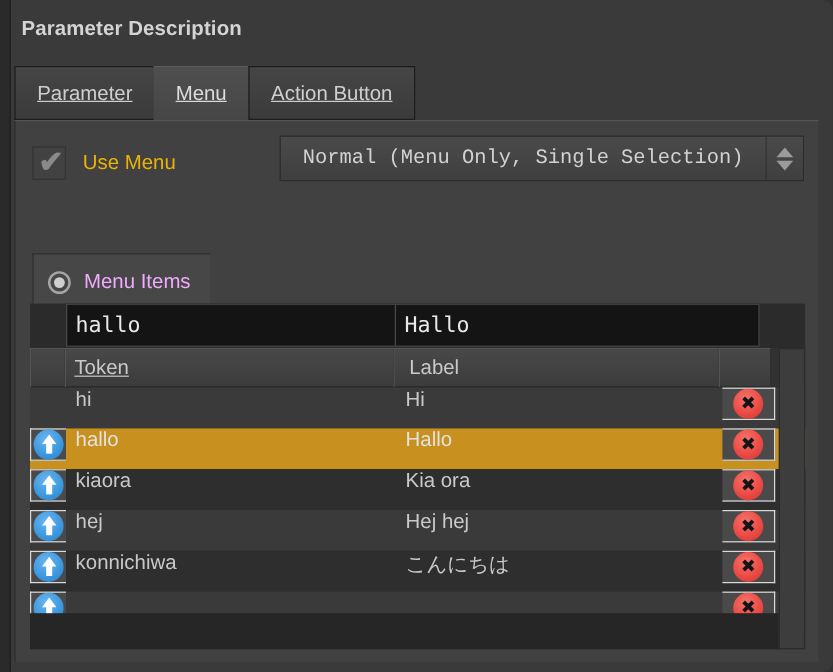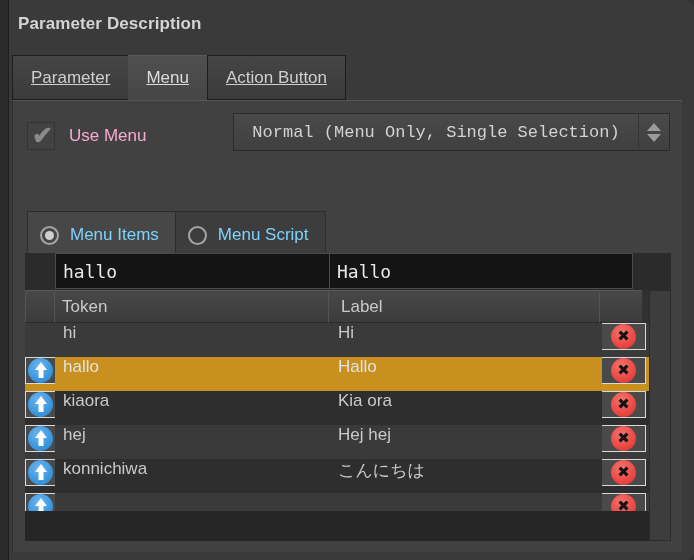--- a/index.html
+++ b/index.html
@@ -120,21 +120,21 @@
     left: 4px;
     top: -2px;
     font-size: 25px;
     line-height: 28px;
     color: #8a8a8a;
     font-weight: bold;
   }
   .cb-label {
     margin-left: 14px;
     font-size: 17px;
-    color: #f9a8d4;
+    color: #eab308;
   }
   .cb-label.enabled { color: #cbcbcb; }
 
   
   .dropdown {
     position: absolute;
     left: 220px;
     top: 12px;
     width: 437px;
     height: 38px;
@@ -188,21 +188,21 @@
     top: 110px;
     height: 44px;
     display: flex;
     align-items: stretch;
   }
   .radio-tab {
     display: flex;
     align-items: center;
     padding: 4px 16px 0 12px;
     font-size: 17px;
-    color: #7dd3fc;
+    color: #f0abfc;
     background: #474747;
     box-sizing: border-box;
     border: 1px solid #2d2d2d;
     border-right: none;
     white-space: nowrap;
   }
   .radio-tab.second {
     background: #3d3d3d;
     border-right: 1px solid #2d2d2d;
   }
@@ -277,21 +277,21 @@
     border-top-color: #565656;
     box-sizing: border-box;
     display: flex;
     align-items: center;
     padding-left: 7px;
     font-size: 17px;
     color: #c9c9c9;
     margin-right: -1px;
   }
   .hdr-arrow  { width: 30px; padding-left: 0; }
-  .hdr-token  { width: 275px; }
+  .hdr-token  { width: 275px; text-decoration: underline; }
   .hdr-label  { width: 272px; padding-left: 12px; }
   .hdr-del    { width: 44px; padding-left: 0; }
   .hdr-pad    { width: 20px; padding-left: 0; background: #313131; border-color:#313131; }
 
   
   .rows {
     position: absolute;
     left: 0px;
     top: 70px;
     width: 646px;
@@ -468,24 +468,20 @@
         <span class="tri-dn"></span>
       </div>
     </div>
 
 
     <div class="radiogroup">
       <div class="radio-tab">
         <span class="radio-circle on"></span>
         <span>Menu Items</span>
       </div>
-      <div class="radio-tab second">
-        <span class="radio-circle"></span>
-        <span>Menu Script</span>
-      </div>
     </div>
 
     <div class="table-wrap">
 
       <div class="edit-row">
         <div class="edit-cell c1">hallo</div>
         <div class="edit-cell c2">Hallo</div>
       </div>
 
       <div class="hdr-row">

